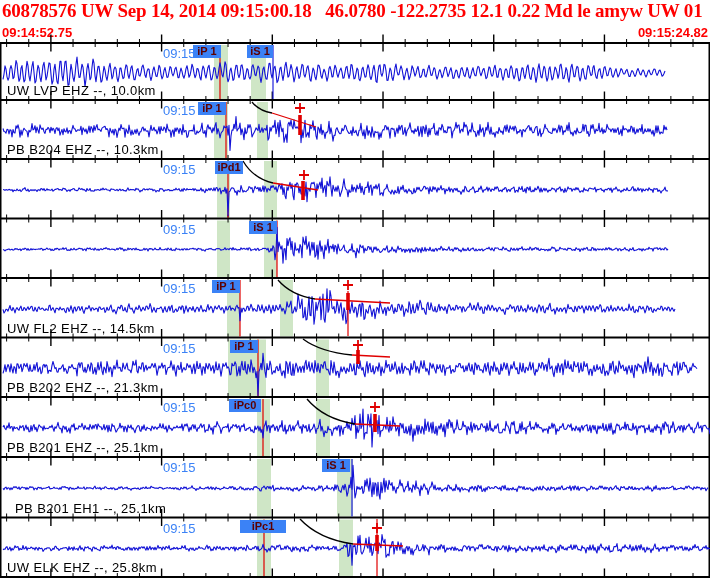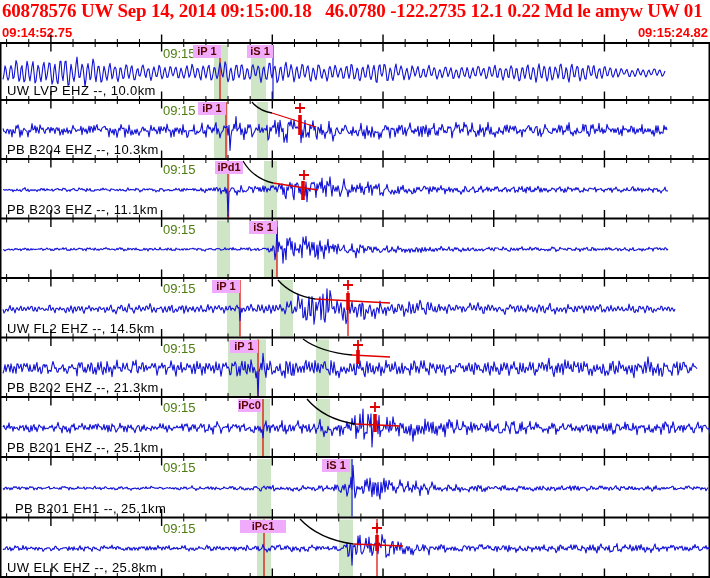--- a/index.html
+++ b/index.html
@@ -7,23 +7,23 @@
        font-family:"Liberation Sans",sans-serif;}
   .title{position:absolute;left:2px;top:0px;width:707px;color:#ff0000;
          font-family:"Liberation Serif",serif;font-weight:bold;font-size:19px;
          white-space:pre;letter-spacing:-0.2px;overflow:hidden;}
   .tstamp{position:absolute;top:25px;color:#ff0000;font-weight:bold;font-size:13px;
           font-family:"Liberation Sans",sans-serif;}
   .tstart{left:2px;}
   .tend{right:2px;}
   .layer{position:absolute;left:0;top:0;}
   .panel{position:absolute;left:0;width:710px;}
-  .minute{position:absolute;left:163px;top:3px;font-size:13px;color:#4d7c0f;}
+  .minute{position:absolute;left:163px;top:3px;font-size:13px;color:#3b82f6;}
   .station{position:absolute;left:7px;font-size:13px;color:#000;letter-spacing:0.4px;}
-  .flag{position:absolute;top:2px;height:13px;background:#f0abfc;color:#5c0000;
+  .flag{position:absolute;top:2px;height:13px;background:#3b82f6;color:#5c0000;
         font-size:11px;font-weight:bold;text-align:center;line-height:12px;white-space:pre;}
 </style>
 </head>
 <body>
 
 <div class="app">
   <div class="title">60878576 UW Sep 14, 2014 09:15:00.18   46.0780 -122.2735 12.1 0.22 Md le amyw UW 01   5</div>
   <div class="tstamp tstart">09:14:52.75</div>
   <div class="tstamp tend">09:15:24.82</div>
   <svg id="gfx" class="layer" width="710" height="578">
@@ -431,39 +431,38 @@
         <div class="station" style="top: 40px;">UW LVP EHZ --, 10.0km</div>
       </div>
       <div class="panel" style="top: 100px; height: 59px;">
         <div class="minute">09:15</div>
         <div class="flag" style="left: 198px; width: 28px;">iP 1</div>
         <div class="station" style="top: 42px;">PB B204 EHZ --, 10.3km</div>
       </div>
       <div class="panel" style="top: 159px; height: 59.5px;">
         <div class="minute">09:15</div>
         <div class="flag" style="left: 215px; width: 28px;">iPd1</div>
-        <div class="station" style="top: 42.5px;">PB B203 EHZ --, 11.1km</div>
       </div>
       <div class="panel" style="top: 218.5px; height: 59.5px;">
         <div class="minute">09:15</div>
         <div class="flag" style="left: 249px; width: 28px;">iS 1</div>
       </div>
       <div class="panel" style="top: 278px; height: 59.5px;">
         <div class="minute">09:15</div>
         <div class="flag" style="left: 212px; width: 28px;">iP 1</div>
         <div class="station" style="top: 42.5px;">UW FL2 EHZ --, 14.5km</div>
       </div>
       <div class="panel" style="top: 337.5px; height: 59.5px;">
         <div class="minute">09:15</div>
         <div class="flag" style="left: 230px; width: 28px;">iP 1</div>
         <div class="station" style="top: 42.5px;">PB B202 EHZ --, 21.3km</div>
       </div>
       <div class="panel" style="top: 397px; height: 60px;">
         <div class="minute">09:15</div>
-        <div class="flag" style="left: 238px; width: 23px;">iPc0</div>
+        <div class="flag" style="left: 229px; width: 32px;">iPc0</div>
         <div class="station" style="top: 43px;">PB B201 EHZ --, 25.1km</div>
       </div>
       <div class="panel" style="top: 457px; height: 60.5px;">
         <div class="minute">09:15</div>
         <div class="flag" style="left: 322px; width: 28px;">iS 1</div>
         <div class="station" style="top: 43.5px; margin-left: 8px;">PB B201 EH1 --, 25.1km</div>
       </div>
       <div class="panel" style="top: 517.5px; height: 59.5px;">
         <div class="minute">09:15</div>
         <div class="flag" style="left: 240px; width: 46px;">iPc1</div>

